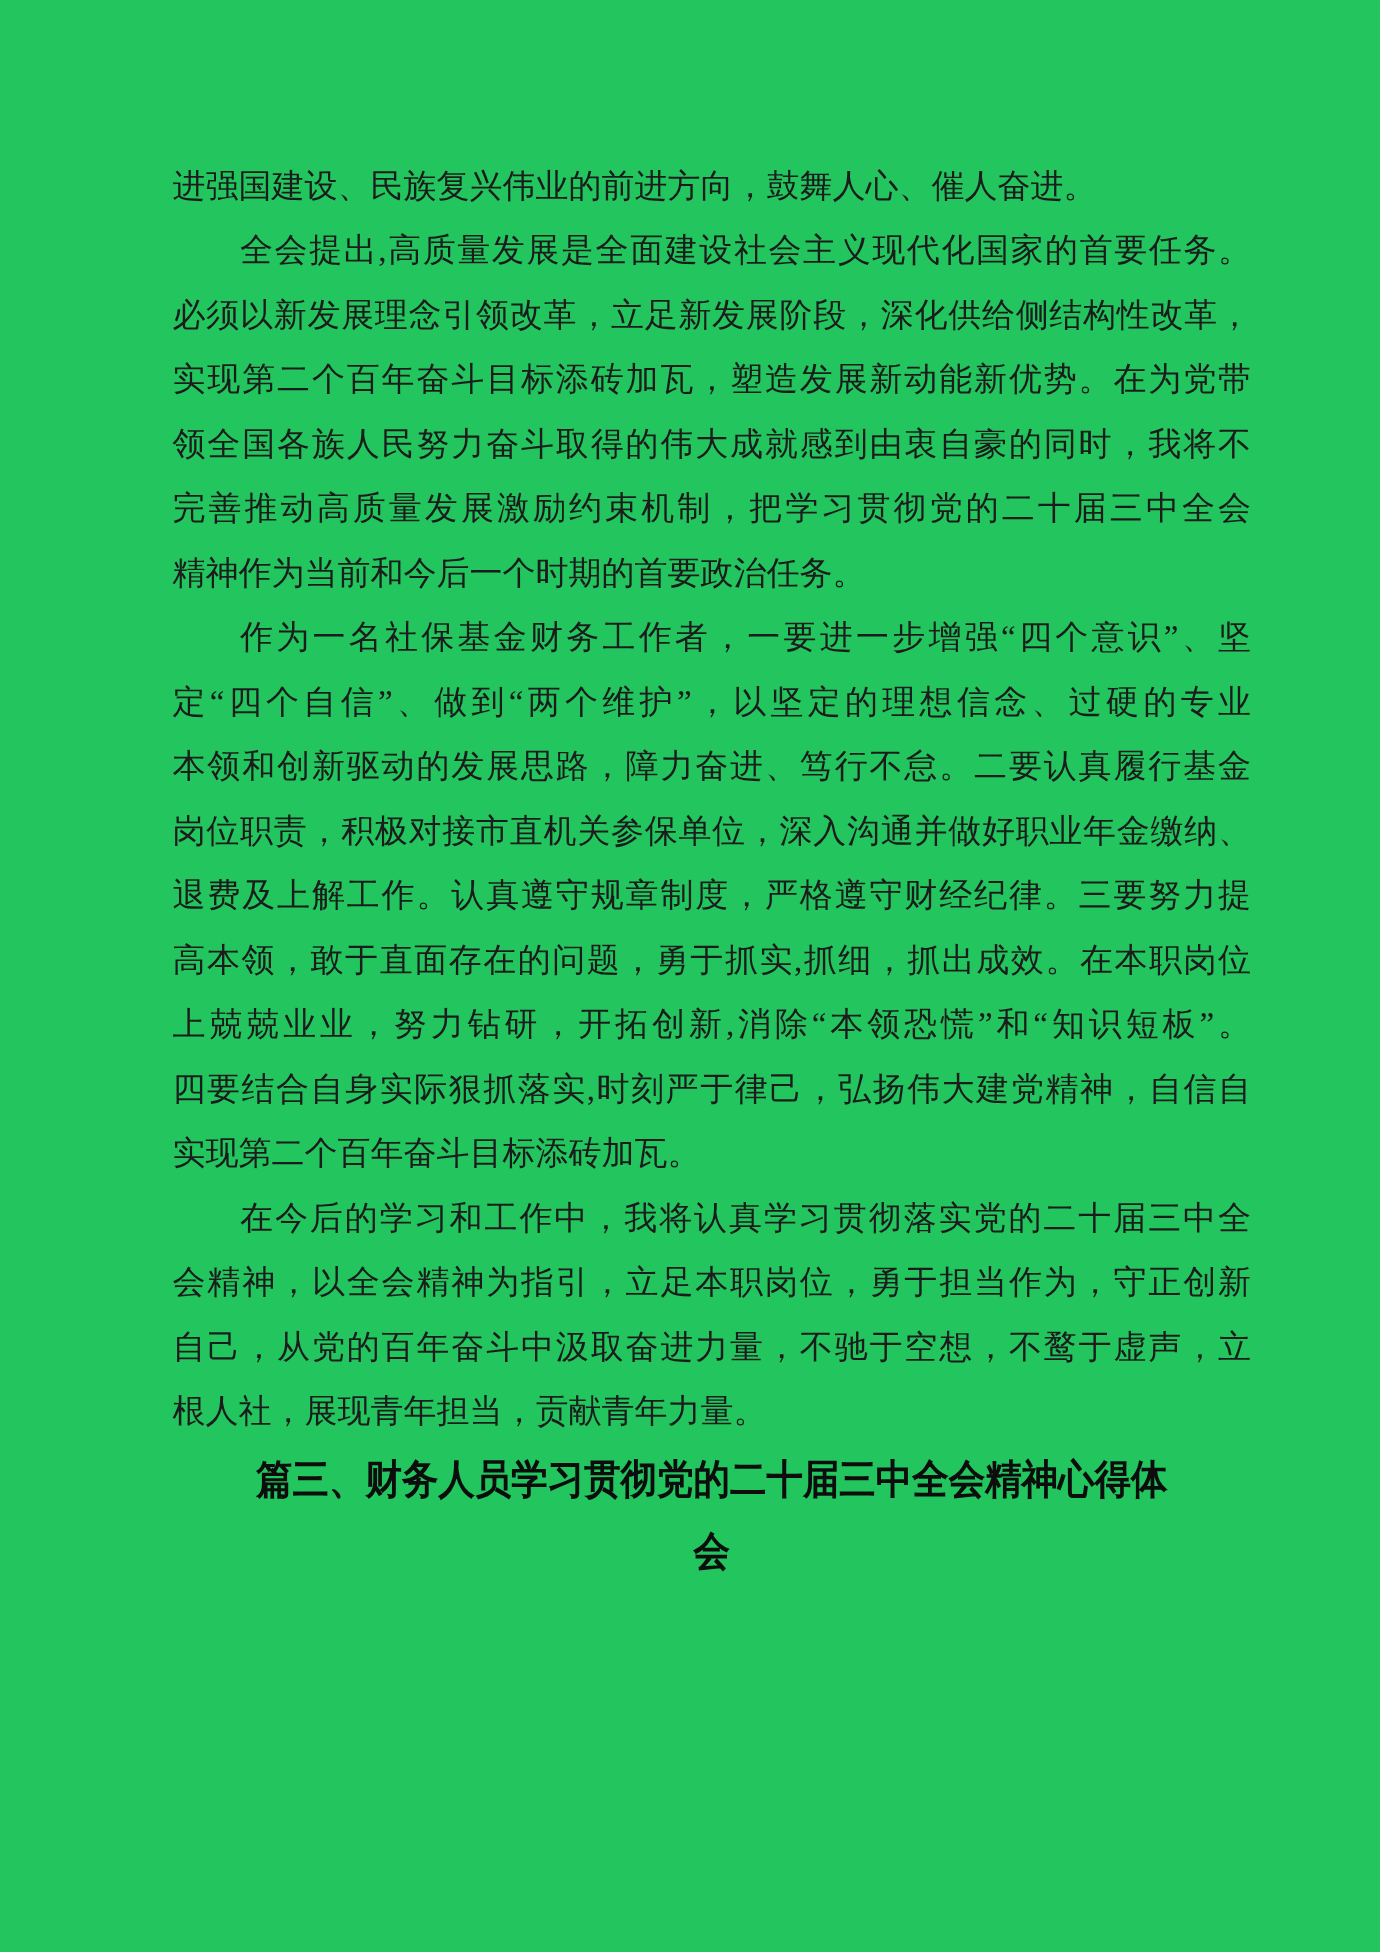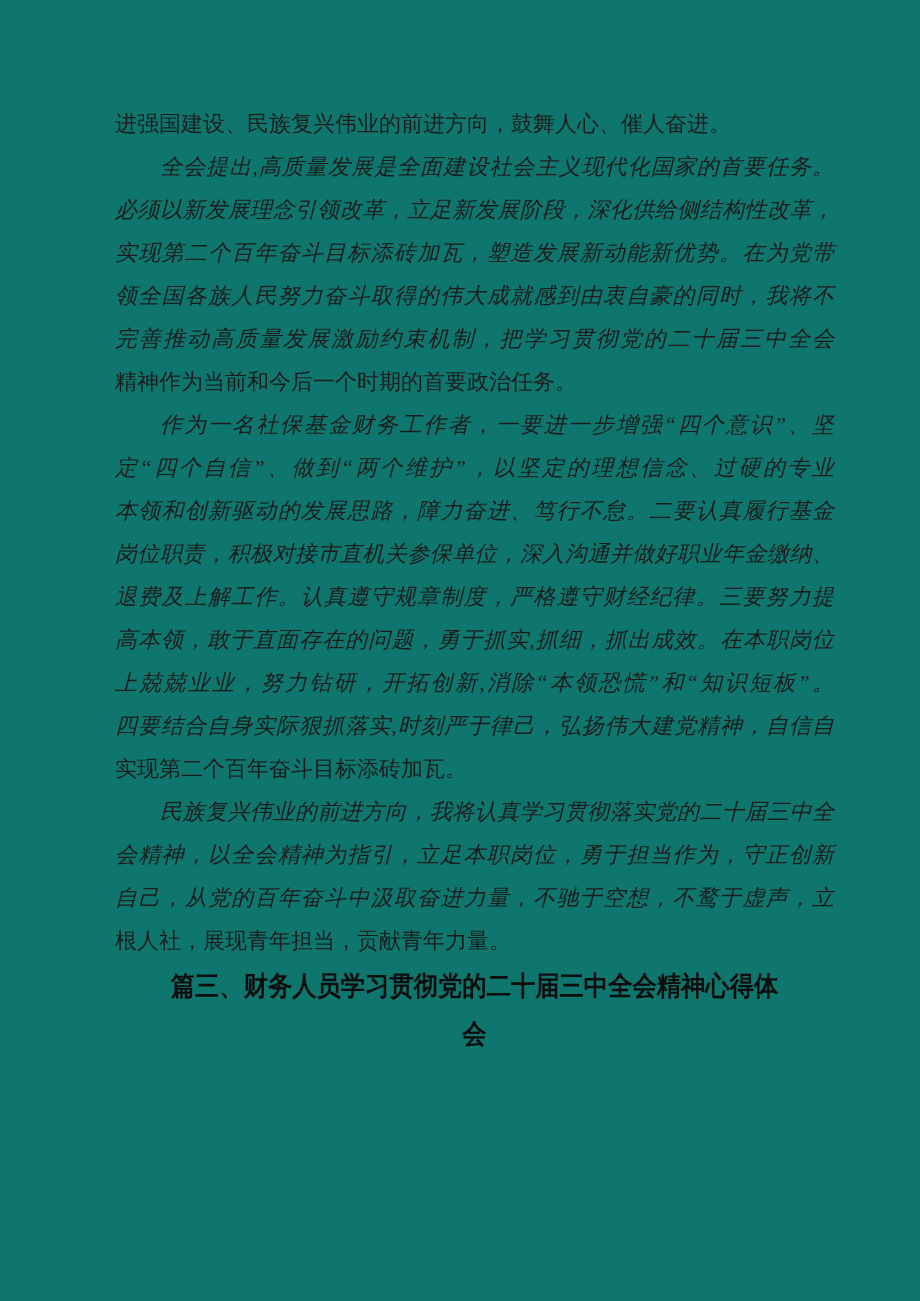--- a/index.html
+++ b/index.html
@@ -1,41 +1,40 @@
 <!DOCTYPE html>
 <html lang="zh"><head>
 <meta charset="utf-8">
 <style>
   html, body { margin: 0; padding: 0; background: #ffffff; }
   .page {
     position: relative;
     width: 920px;
     height: 1301px;
     margin: 0 auto;
-    background: #0f766e;
+    background: #22c55e;
     box-sizing: border-box;
     padding: 102px 86px 0 115px;
     overflow: hidden;
   }
   .doc-body {
     font-family: "Liberation Serif", serif;
     font-size: 22px;
     line-height: 43px;
     color: #1c1c1c;
   }
   .line {
     white-space: nowrap;
     text-align: left;
   }
   .line.indent { text-indent: 45px; }
   .line.fill {
     white-space: normal;
     text-align: justify;
     text-align-last: justify;
-    font-style: italic;
   }
   .doc-heading {
     font-family: "Liberation Sans", sans-serif;
     font-weight: 700;
     font-size: 27px;
     line-height: 48px;
     color: #0d0d0d;
     text-align: center;
     transform: scaleX(0.9);
     transform-origin: 50% 0;
@@ -55,21 +54,21 @@
       <div class="line">精神作为当前和今后一个时期的首要政治任务。</div>
       <div class="line indent fill">作为一名社保基金财务工作者，一要进一步增强“四个意识”、坚</div>
       <div class="line fill">定“四个自信”、做到“两个维护”，以坚定的理想信念、过硬的专业</div>
       <div class="line fill">本领和创新驱动的发展思路，障力奋进、笃行不怠。二要认真履行基金</div>
       <div class="line fill">岗位职责，积极对接市直机关参保单位，深入沟通并做好职业年金缴纳、</div>
       <div class="line fill">退费及上解工作。认真遵守规章制度，严格遵守财经纪律。三要努力提</div>
       <div class="line fill">高本领，敢于直面存在的问题，勇于抓实,抓细，抓出成效。在本职岗位</div>
       <div class="line fill">上兢兢业业，努力钻研，开拓创新,消除“本领恐慌”和“知识短板”。</div>
       <div class="line fill">四要结合自身实际狠抓落实,时刻严于律己，弘扬伟大建党精神，自信自</div>
       <div class="line">实现第二个百年奋斗目标添砖加瓦。</div>
-      <div class="line indent fill">民族复兴伟业的前进方向，我将认真学习贯彻落实党的二十届三中全</div>
+      <div class="line indent fill">在今后的学习和工作中，我将认真学习贯彻落实党的二十届三中全</div>
       <div class="line fill">会精神，以全会精神为指引，立足本职岗位，勇于担当作为，守正创新</div>
       <div class="line fill">自己，从党的百年奋斗中汲取奋进力量，不驰于空想，不鹜于虚声，立</div>
       <div class="line">根人社，展现青年担当，贡献青年力量。</div>
     </div>
   <div class="doc-heading">
     <div class="heading-line">篇三、财务人员学习贯彻党的二十届三中全会精神心得体</div>
     <div class="heading-line">会</div>
   </div>
 </div>
 

